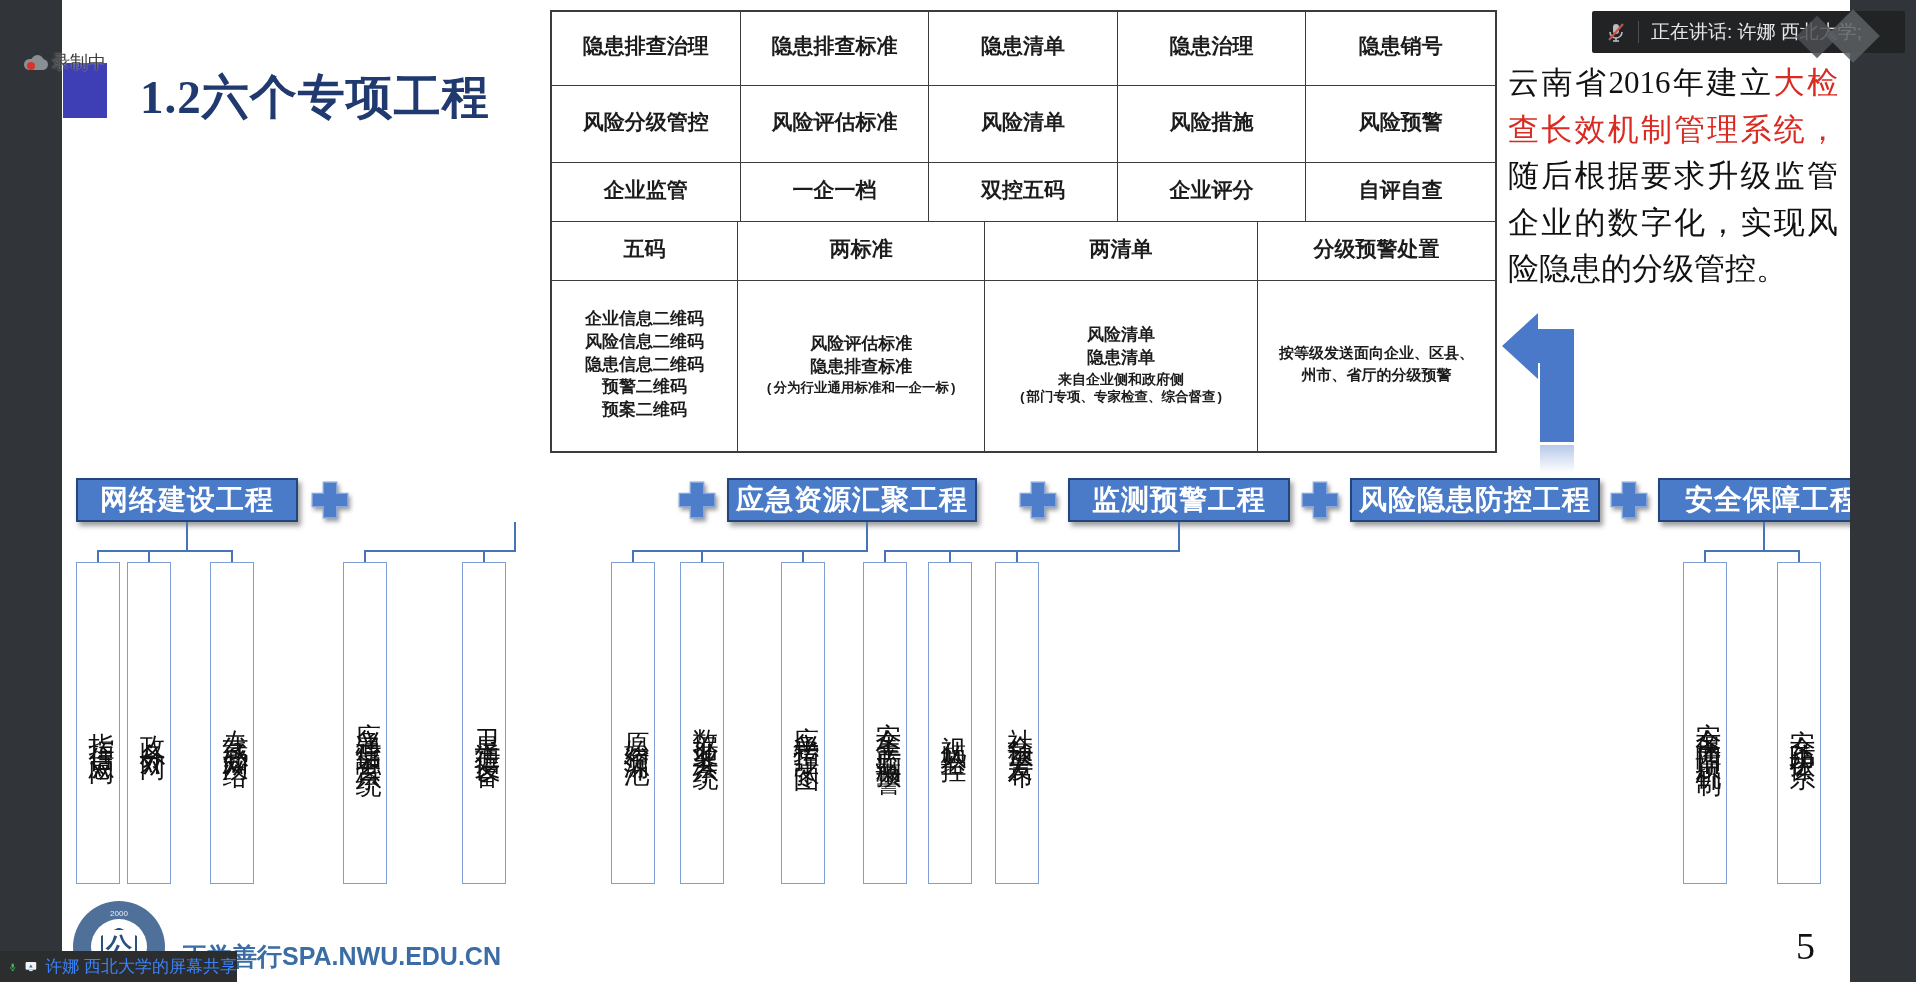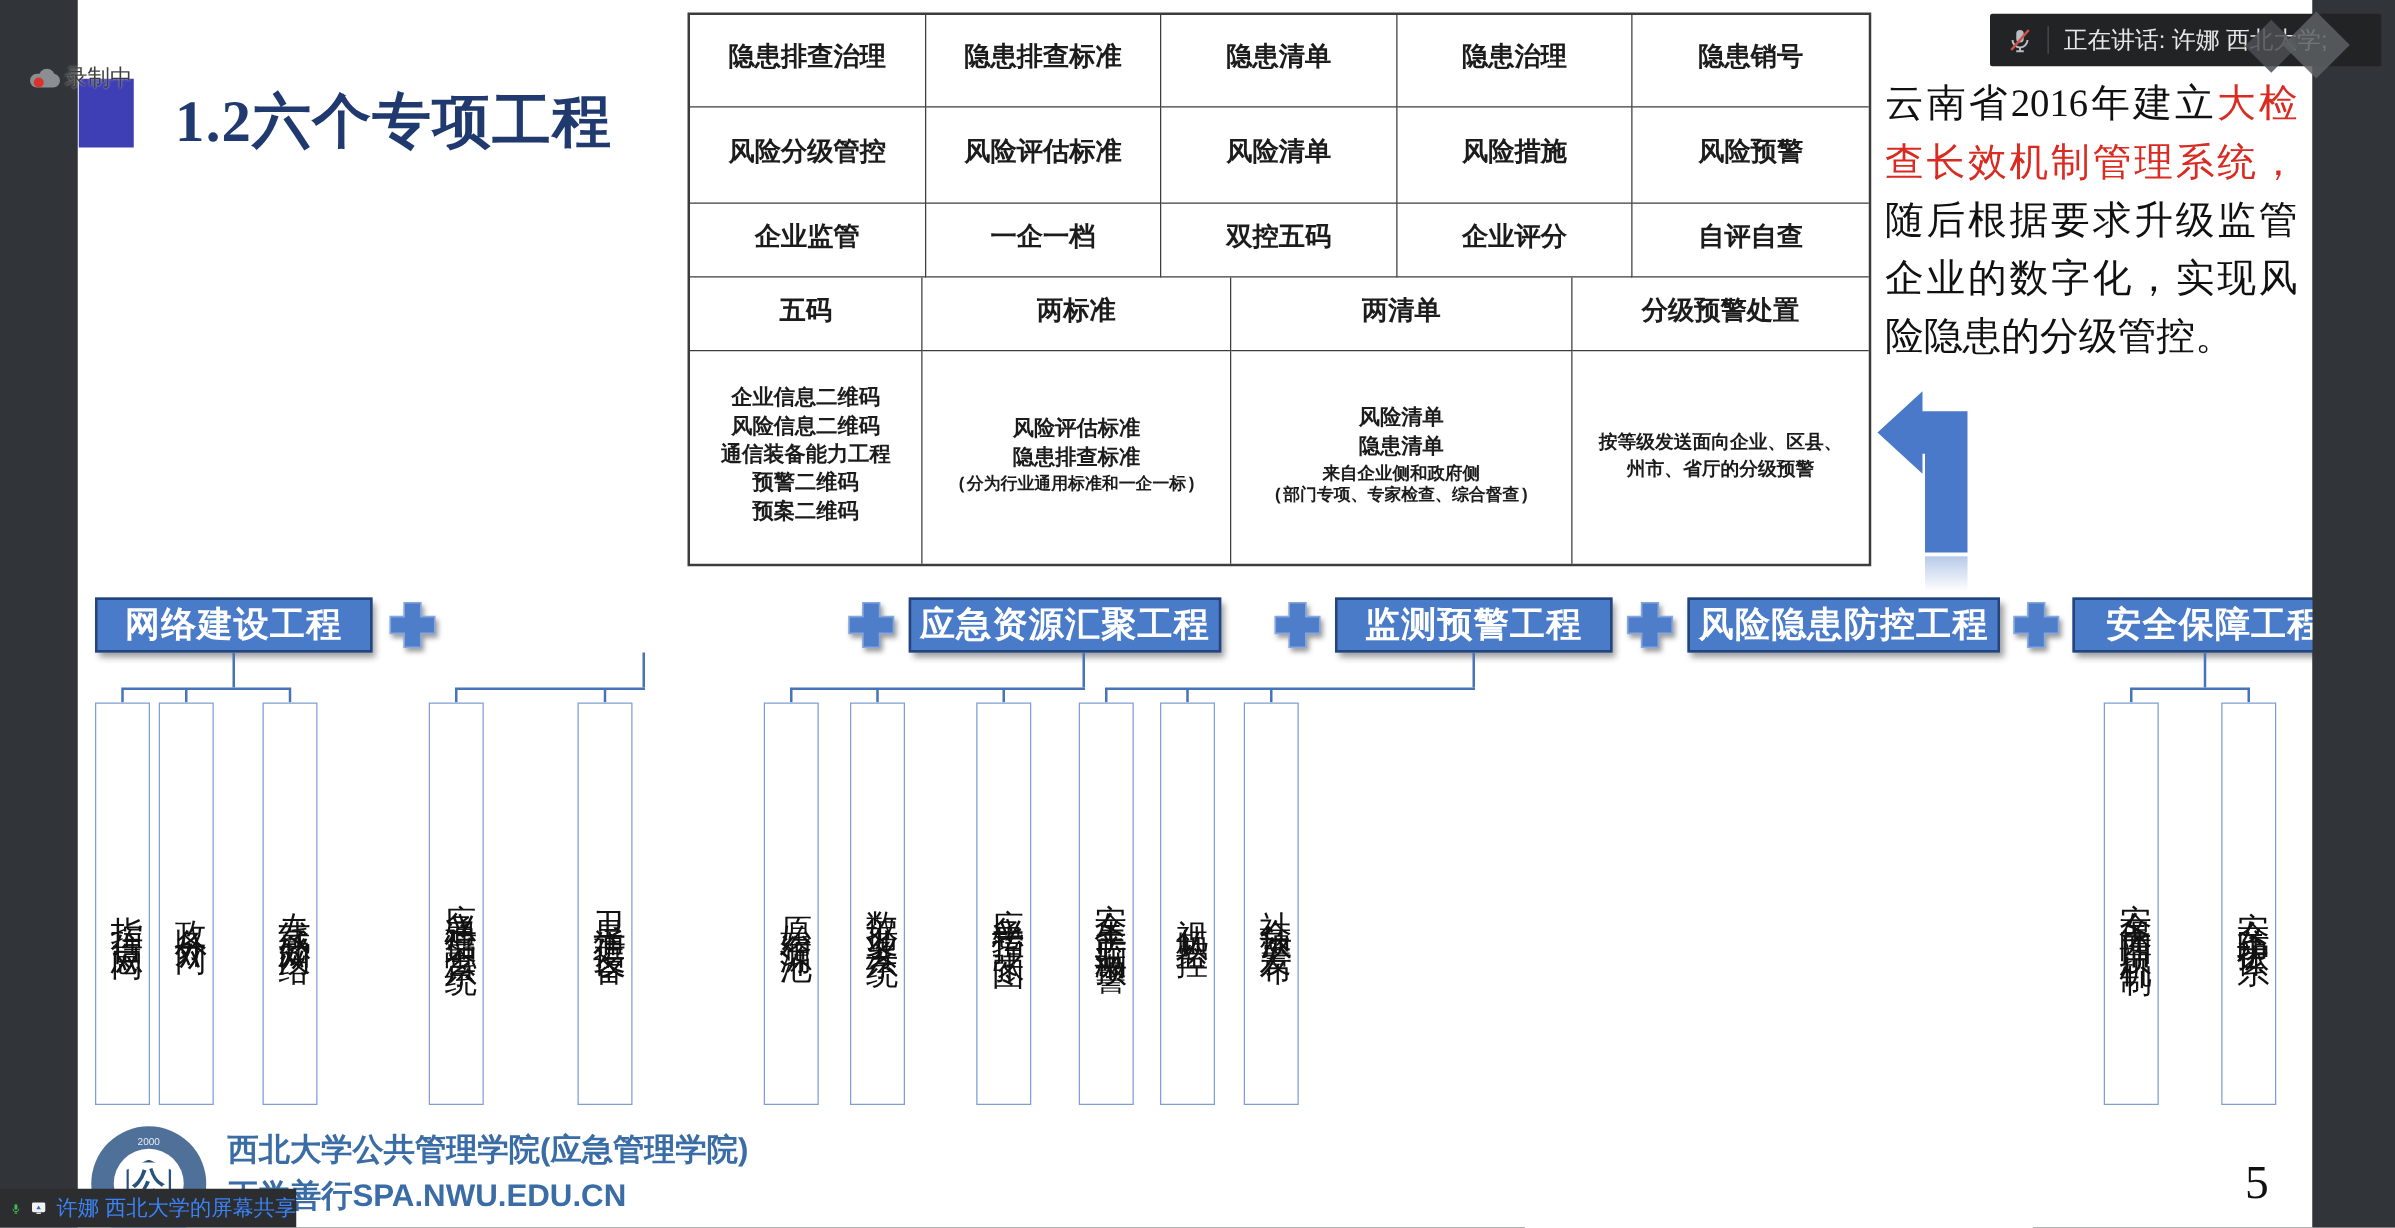--- a/index.html
+++ b/index.html
@@ -137,21 +137,21 @@
     <div class="trow g4 r4">
       <div class="tcell">五码</div>
       <div class="tcell">两标准</div>
       <div class="tcell">两清单</div>
       <div class="tcell">分级预警处置</div>
     </div>
     <div class="trow g4 r5">
       <div class="tcell">
         <span class="small-line">企业信息二维码</span>
         <span class="small-line">风险信息二维码</span>
-        <span class="small-line">通信装备能力工程</span>
+        <span class="small-line">隐患信息二维码</span>
         <span class="small-line">预警二维码</span>
         <span class="small-line">预案二维码</span>
       </div>
       <div class="tcell">
         <span class="small-line">风险评估标准</span>
         <span class="small-line">隐患排查标准</span>
         <span class="xsmall-line">(分为行业通用标准和一企一标)</span>
       </div>
       <div class="tcell">
         <span class="small-line">风险清单</span>
@@ -243,21 +243,20 @@
   <div class="vbox" style="left:995px;">社会预警发布</div>
   <div class="vbox" style="left:1683px;">安全保障四项机制</div>
   <div class="vbox" style="left:1777px;">安全防护体系</div>
 
   <div class="logo">
     <span class="y2000">2000</span>
     <span class="inner">
         <span class="emblem">公</span>
       </span>
   </div>
-  <div class="footer-line1">西北大学公共管理学院(应急管理学院)</div>
   <div class="footer-line2">正学善行SPA.NWU.EDU.CN</div>
   <div class="page-num">5</div>
 
   <div class="strip-left"></div>
   <div class="strip-right"></div>
 
   <div class="speaker-bar">
     <svg width="24" height="24" viewBox="0 0 24 24" style="margin-left:12px;">
       <rect x="9" y="4" width="6" height="10" rx="3" fill="#b9bcc0"></rect>
       <path d="M6,12 a6,6 0 0 0 12,0" stroke="#b9bcc0" stroke-width="1.6" fill="none"></path>

